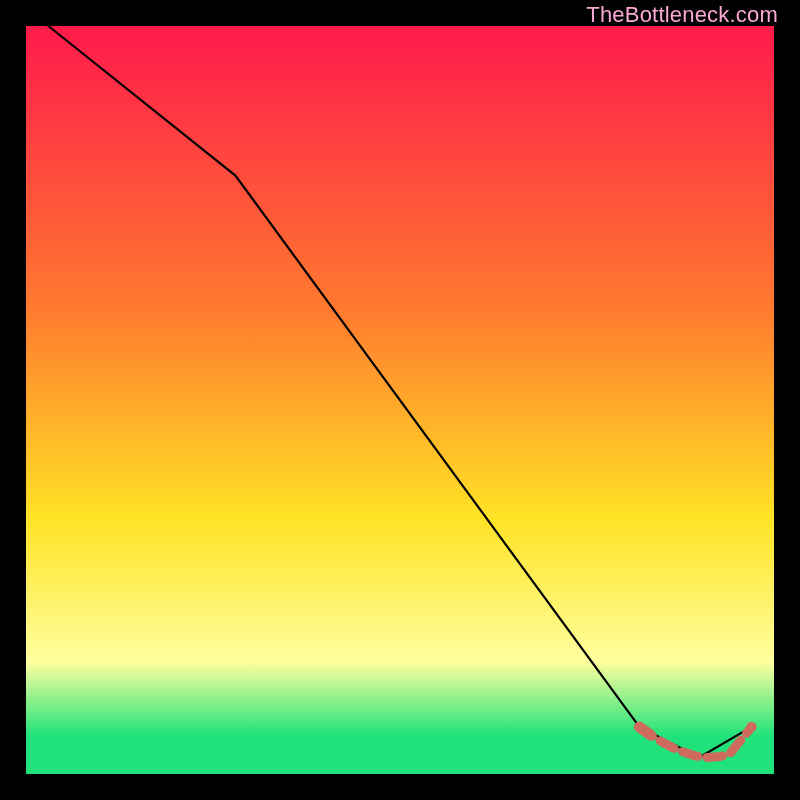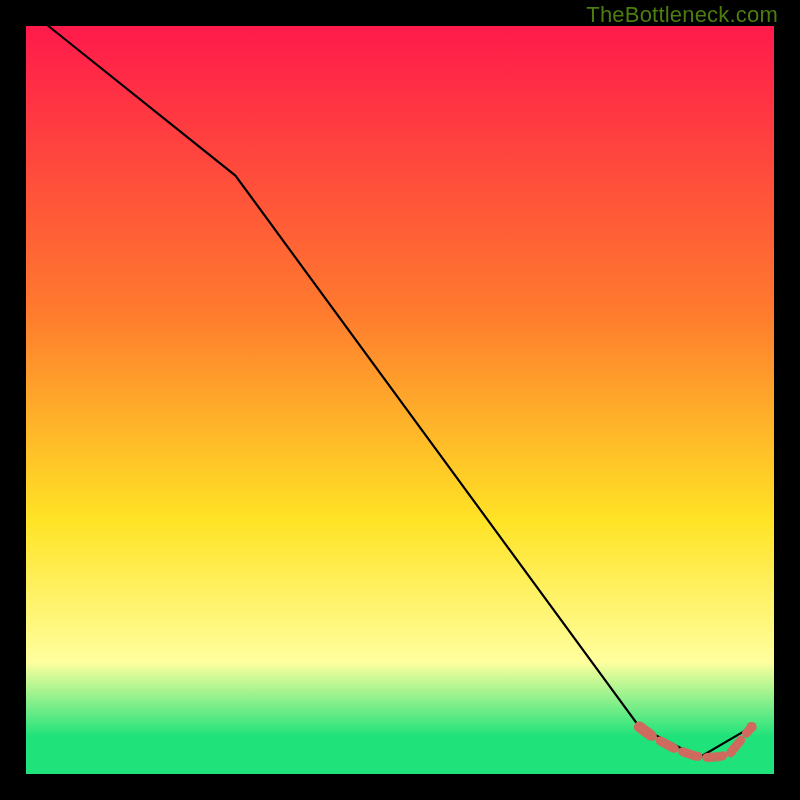--- a/index.html
+++ b/index.html
@@ -14,21 +14,21 @@
     position: relative;
     width: 800px;
     height: 800px;
   }
   .watermark {
     position: absolute;
     top: 2px;
     right: 22px;
     font-family: Arial, Helvetica, sans-serif;
     font-size: 22px;
-    color: #4d7c0f;
+    color: #f9a8d4;
     letter-spacing: 0.2px;
     user-select: none;
   }
   svg {
     position: absolute;
     left: 0;
     top: 0;
   }
 </style>
 </head>

